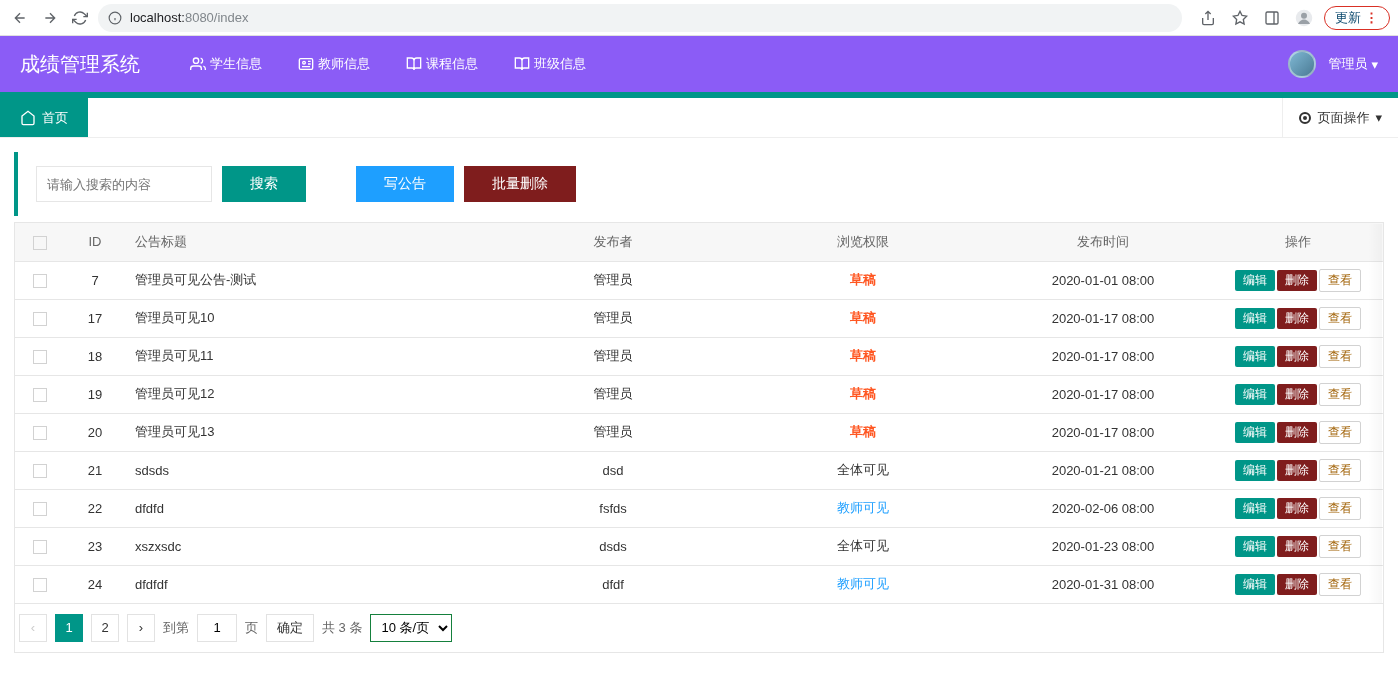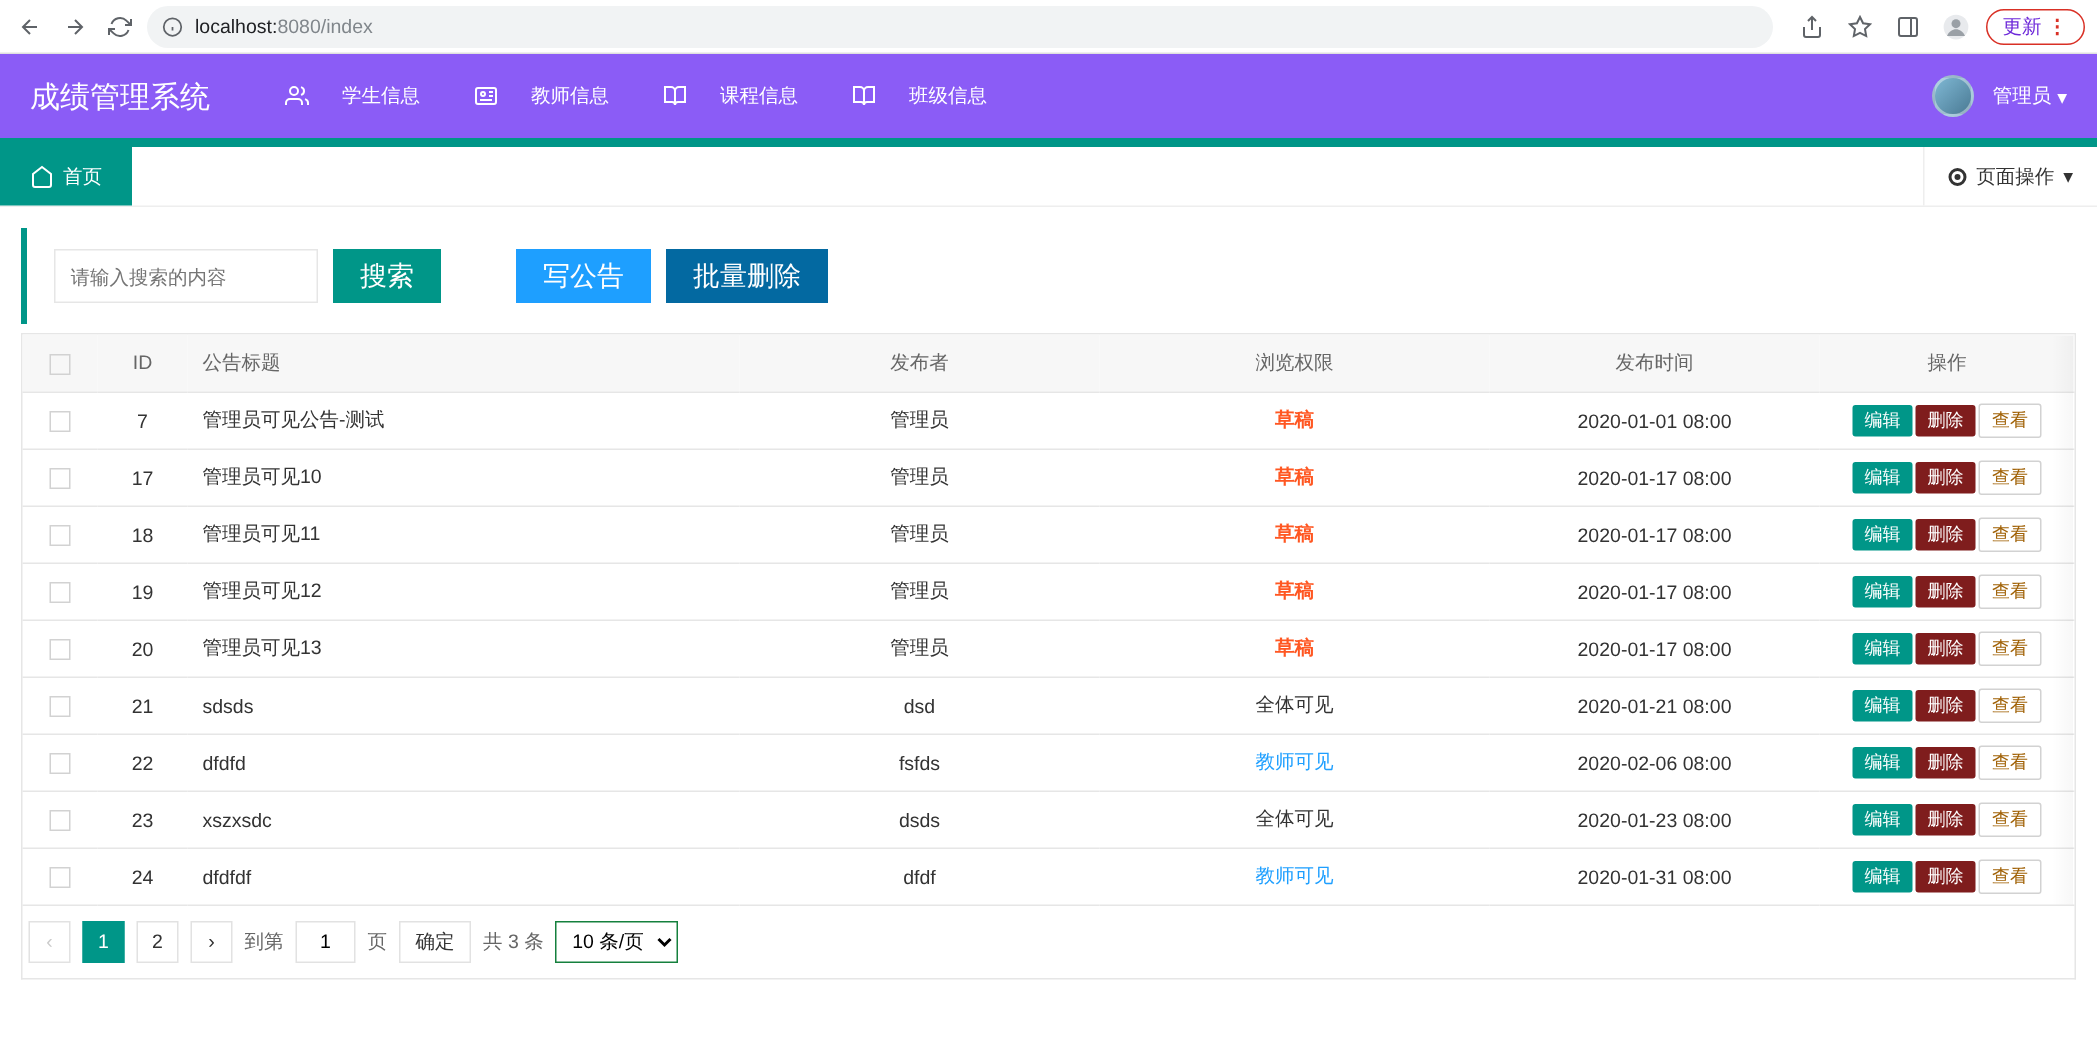--- a/index.html
+++ b/index.html
@@ -5,46 +5,46 @@
 *{margin:0;padding:0;box-sizing:border-box;font-family:"Microsoft YaHei","PingFang SC",Arial,sans-serif;font-size:13px;}
 body{background:#fff;color:#333;}
 .browser-bar{height:36px;display:flex;align-items:center;padding:0 8px;border-bottom:1px solid #e0e0e0;gap:6px;}
 .browser-bar .nav-ico{width:24px;height:24px;display:flex;align-items:center;justify-content:center;color:#5f6368;border-radius:50%;cursor:pointer;}
 .addr{flex:1;display:flex;align-items:center;height:28px;border-radius:14px;background:#f1f3f4;padding:0 10px;color:#5f6368;gap:8px;}
 .addr .full{color:#202124;}
 .addr .host-dim{color:#80868b;}
 .br-right{display:flex;align-items:center;gap:8px;margin-left:8px;}
 .br-right .ico{width:24px;height:24px;display:flex;align-items:center;justify-content:center;color:#5f6368;cursor:pointer;border-radius:4px;}
 .update-btn{border:1px solid #d93025;color:#1a73e8;border-radius:14px;padding:2px 10px;display:flex;align-items:center;gap:4px;cursor:pointer;}
-.update-btn span{color:#6d28d9;}
+.update-btn span{color:#0c4a6e;}
 .update-btn .dots{color:#d93025;letter-spacing:1px;font-weight:bold;}
 
 .header{height:56px;background:#8b5cf6;color:#fff;display:flex;align-items:center;padding:0 20px;}
 .logo{font-size:20px;margin-right:50px;}
 .nav{display:flex;gap:36px;}
-.nav a{color:#fff;text-decoration:none;display:flex;align-items:center;gap:22px;font-size:14px;}
+.nav a{color:#fff;text-decoration:none;display:flex;align-items:center;gap:4px;font-size:14px;}
 .header-right{margin-left:auto;display:flex;align-items:center;gap:12px;}
 .avatar{width:28px;height:28px;border-radius:50%;background:linear-gradient(135deg,#7fb8d4 0%,#4a7a94 100%);border:2px solid rgba(255,255,255,.4);}
 .user-drop{display:flex;align-items:center;gap:4px;cursor:pointer;}
 
 .green-strip{height:6px;background:#009688;}
 
 .tab-row{height:40px;display:flex;align-items:stretch;border-bottom:1px solid #eee;}
 .home-tab{background:#009688;color:#fff;display:flex;align-items:center;padding:0 20px;gap:6px;font-size:14px;}
 .page-ops{margin-left:auto;border-left:1px solid #eee;display:flex;align-items:center;padding:0 16px;gap:6px;cursor:pointer;}
 .radio-dot{width:12px;height:12px;border:2px solid #333;border-radius:50%;display:inline-flex;align-items:center;justify-content:center;}
 .radio-dot::after{content:"";width:4px;height:4px;background:#333;border-radius:50%;}
 
 .content{padding:14px;}
 .toolbar-wrap{border-left:4px solid #009688;padding:14px 18px;display:flex;align-items:center;gap:10px;background:#fff;}
 .search-input{width:176px;height:36px;border:1px solid #e6e6e6;padding:0 10px;outline:none;}
-.btn{height:36px;padding:0 18px;border:none;color:#fff;cursor:pointer;font-size:18px;}
+.btn{height:36px;padding:0 28px;border:none;color:#fff;cursor:pointer;font-size:14px;}
 .btn-green{background:#009688;}
 .btn-blue{background:#1e9fff;margin-left:40px;}
-.btn-orange{background:#0369a1;}
+.btn-orange{background:#7f1d1d;}
 
 .table-wrap{margin-top:6px;border:1px solid #e6e6e6;border-bottom:none;position:relative;}
 .tbl{width:100%;border-collapse:collapse;}
 .tbl th,.tbl td{border-bottom:1px solid #e6e6e6;padding:0 10px;height:38px;text-align:center;font-weight:normal;}
 .tbl th{background:#f7f7f7;color:#666;}
 .tbl td.title-cell{text-align:left;}
 .chk{width:14px;height:14px;border:1px solid #d2d2d2;display:inline-block;vertical-align:middle;}
 .perm-draft{color:#ff5722;font-weight:bold;}
 .perm-teacher{color:#1e9fff;}
 .act-btn{display:inline-block;padding:2px 8px;font-size:12px;color:#fff;border-radius:2px;cursor:pointer;margin:0 1px;}

